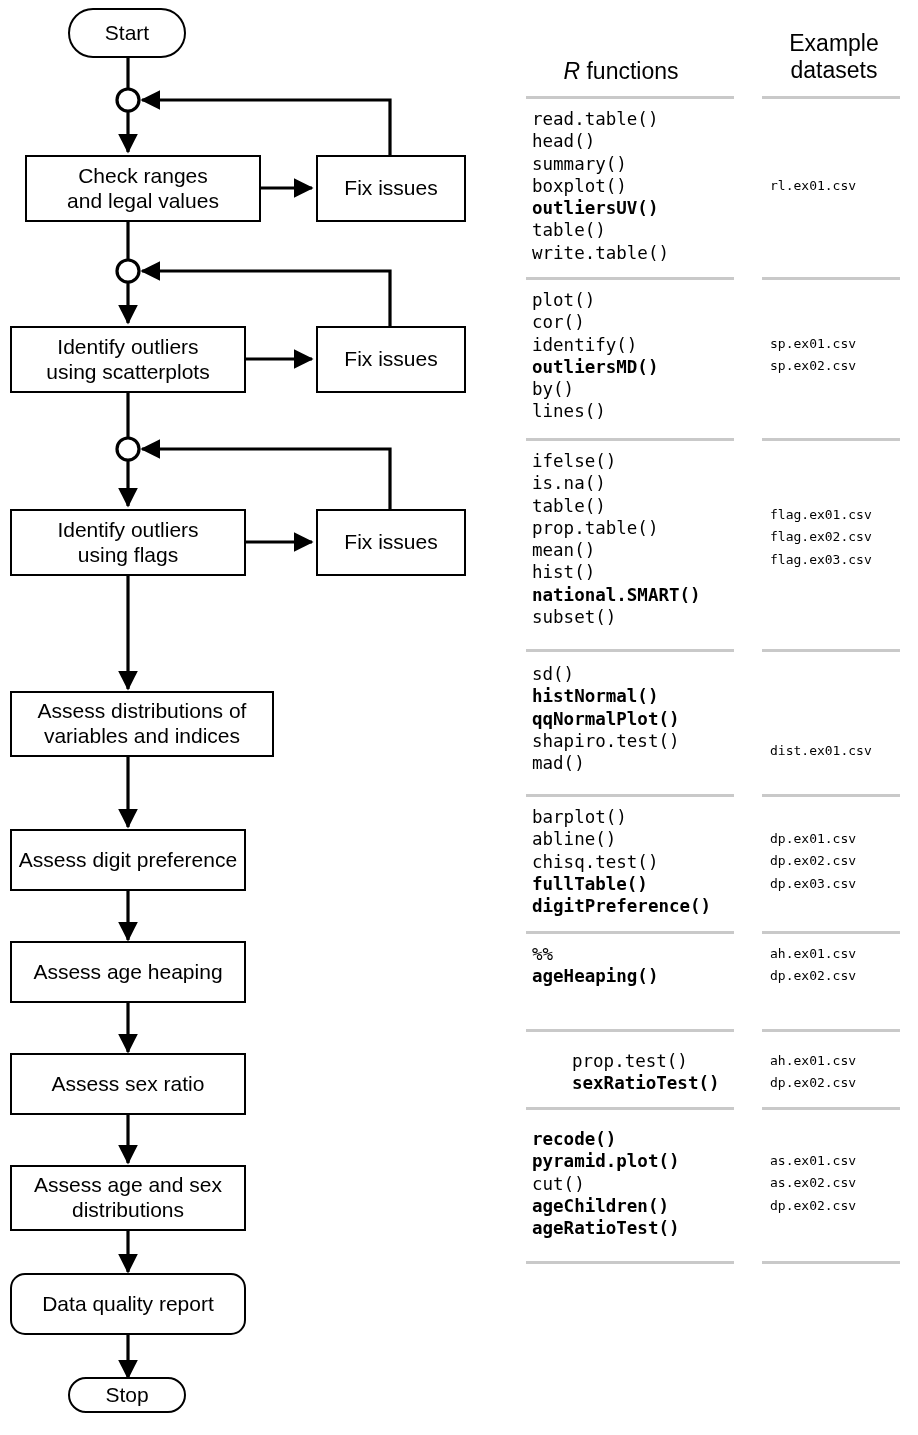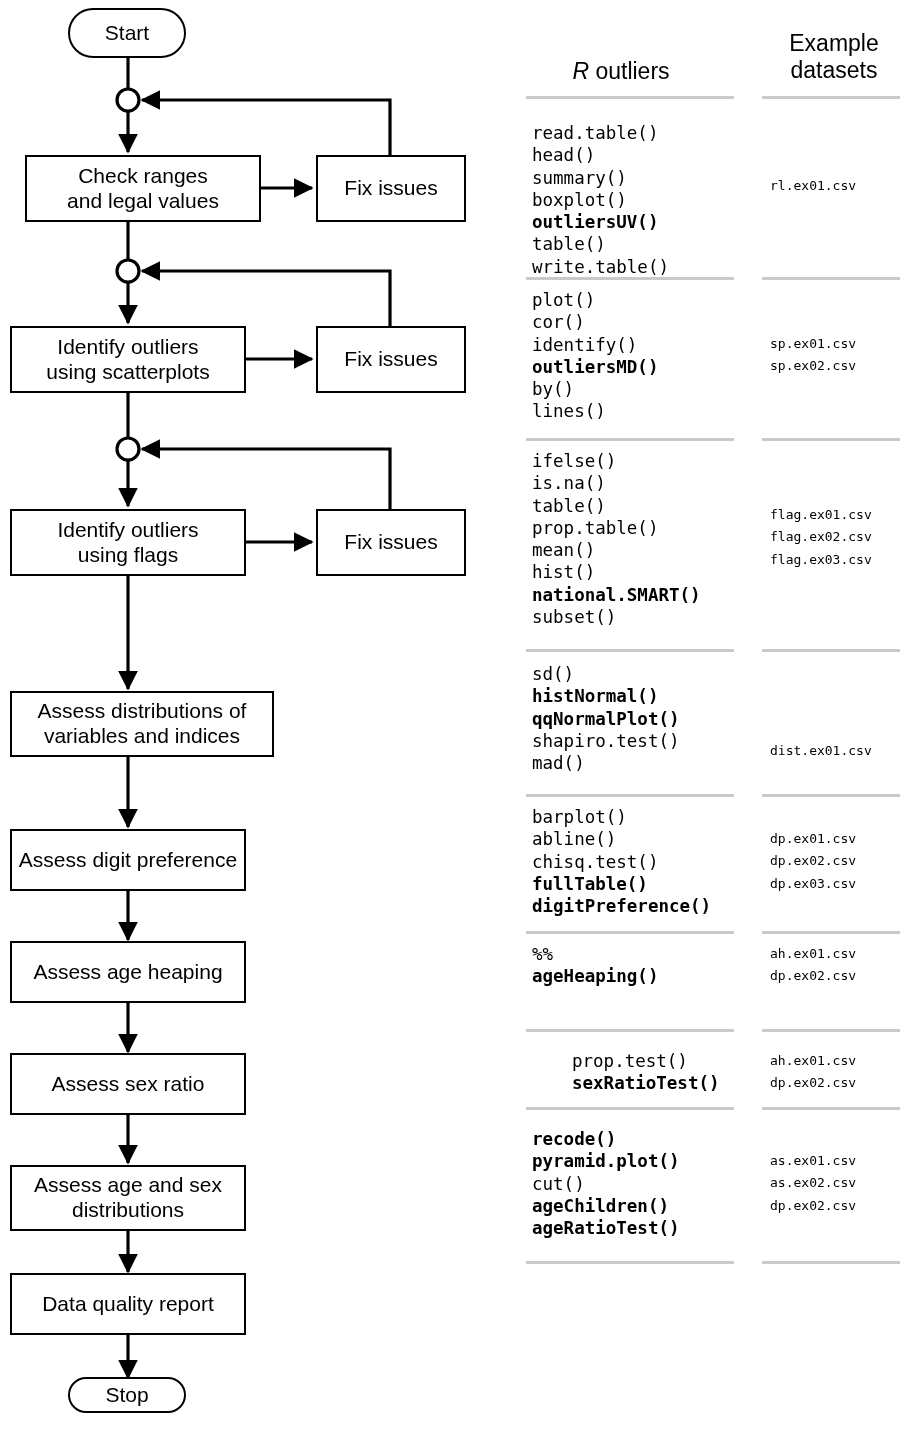--- a/index.html
+++ b/index.html
@@ -123,32 +123,32 @@
 
   <div class="node" style="left:10px;top:1165px;width:236px;height:66px;">
     <span style="white-space:pre-line;">Assess age and sex
 distributions</span>
   </div>
 
   <div class="node" style="left:10px;top:1053px;width:236px;height:62px;">
     <span>Assess sex ratio</span>
   </div>
 
-  <div class="node" style="left:10px;top:1273px;width:236px;height:62px;">
+  <div class="node" style="left:10px;top:1273px;width:236px;height:62px;border-radius:15px;">
     <span>Data quality report</span>
   </div>
 
   <div class="node pill" style="left:68px;top:1377px;width:118px;height:36px;">
     <span>Stop</span>
   </div>
 
   <div class="table">
 
     <div class="hdr" style="left:20px;top:58px;width:222px;">
-      <span class="ital">R</span><span> outliers</span>
+      <span class="ital">R</span><span> functions</span>
     </div>
     <div class="hdr" style="left:262px;top:30px;width:164px;white-space:pre-line;">Example
 datasets</div>
 
     <div class="rule" style="left:36px;top:96px;width:208px;"></div>
     <div class="rule" style="left:36px;top:277px;width:208px;"></div>
     <div class="rule" style="left:36px;top:438px;width:208px;"></div>
     <div class="rule" style="left:36px;top:649px;width:208px;"></div>
     <div class="rule" style="left:36px;top:794px;width:208px;"></div>
     <div class="rule" style="left:36px;top:931px;width:208px;"></div>
@@ -159,21 +159,21 @@
     <div class="rule" style="left:272px;top:96px;width:138px;"></div>
     <div class="rule" style="left:272px;top:277px;width:138px;"></div>
     <div class="rule" style="left:272px;top:438px;width:138px;"></div>
     <div class="rule" style="left:272px;top:649px;width:138px;"></div>
     <div class="rule" style="left:272px;top:794px;width:138px;"></div>
     <div class="rule" style="left:272px;top:931px;width:138px;"></div>
     <div class="rule" style="left:272px;top:1029px;width:138px;"></div>
     <div class="rule" style="left:272px;top:1107px;width:138px;"></div>
     <div class="rule" style="left:272px;top:1261px;width:138px;"></div>
 
-    <div class="funcs" style="top:122px;"><div>read.table()</div><div>head()</div><div>summary()</div><div>boxplot()</div><div class="b">outliersUV()</div><div>table()</div><div>write.table()</div></div>
+    <div class="funcs" style="top:108px;"><div>read.table()</div><div>head()</div><div>summary()</div><div>boxplot()</div><div class="b">outliersUV()</div><div>table()</div><div>write.table()</div></div>
     <div class="funcs" style="top:289px;"><div>plot()</div><div>cor()</div><div>identify()</div><div class="b">outliersMD()</div><div>by()</div><div>lines()</div></div>
     <div class="funcs" style="top:450px;"><div>ifelse()</div><div>is.na()</div><div>table()</div><div>prop.table()</div><div>mean()</div><div>hist()</div><div class="b">national.SMART()</div><div>subset()</div></div>
     <div class="funcs" style="top:663px;"><div>sd()</div><div class="b">histNormal()</div><div class="b">qqNormalPlot()</div><div>shapiro.test()</div><div>mad()</div></div>
     <div class="funcs" style="top:806px;"><div>barplot()</div><div>abline()</div><div>chisq.test()</div><div class="b">fullTable()</div><div class="b">digitPreference()</div></div>
     <div class="funcs" style="top:943px;"><div>%%</div><div class="b">ageHeaping()</div></div>
     <div class="funcs" style="top:1050px;margin-left:40px;"><div>prop.test()</div><div class="b">sexRatioTest()</div></div>
     <div class="funcs" style="top:1128px;"><div class="b">recode()</div><div class="b">pyramid.plot()</div><div>cut()</div><div class="b">ageChildren()</div><div class="b">ageRatioTest()</div></div>
 
     <div class="dsets" style="top:175px;"><div>rl.ex01.csv</div></div>
     <div class="dsets" style="top:333px;"><div>sp.ex01.csv</div><div>sp.ex02.csv</div></div>

